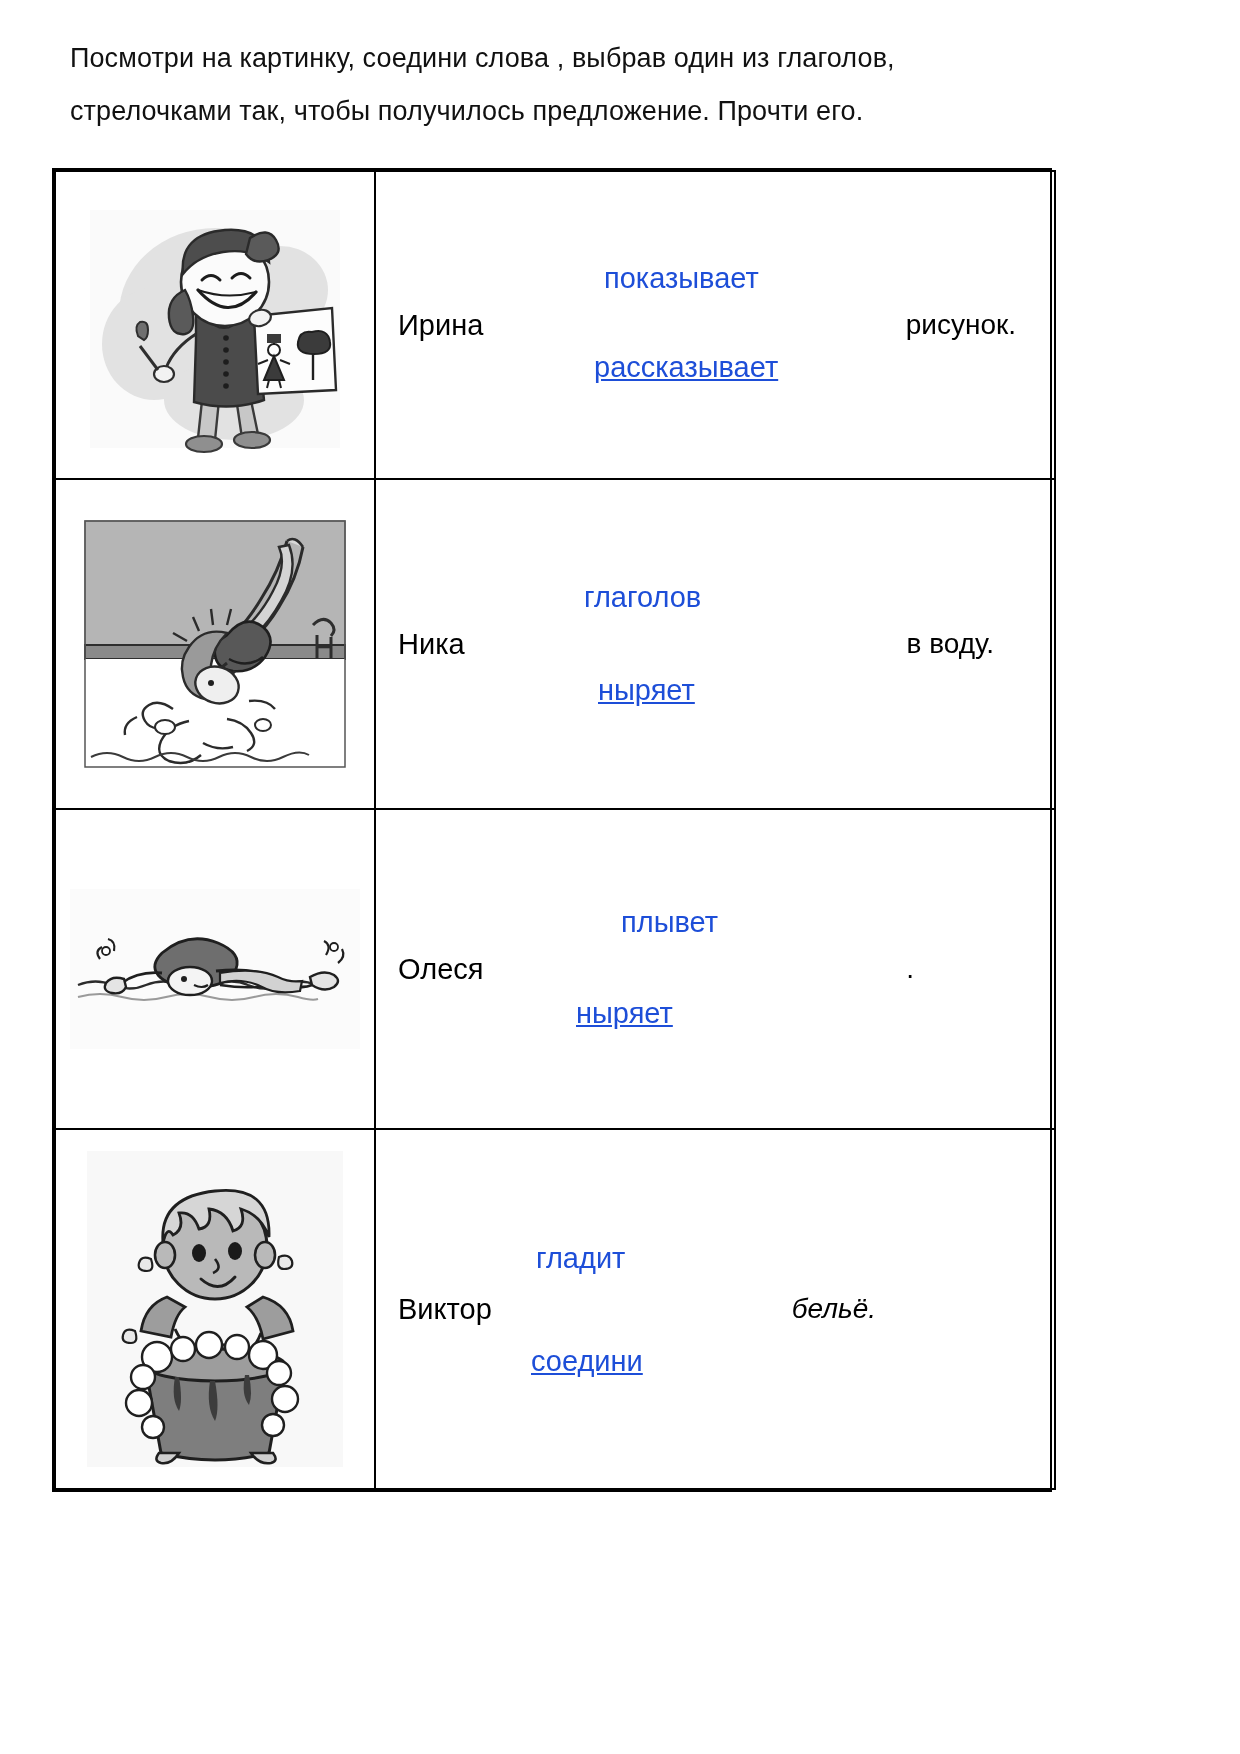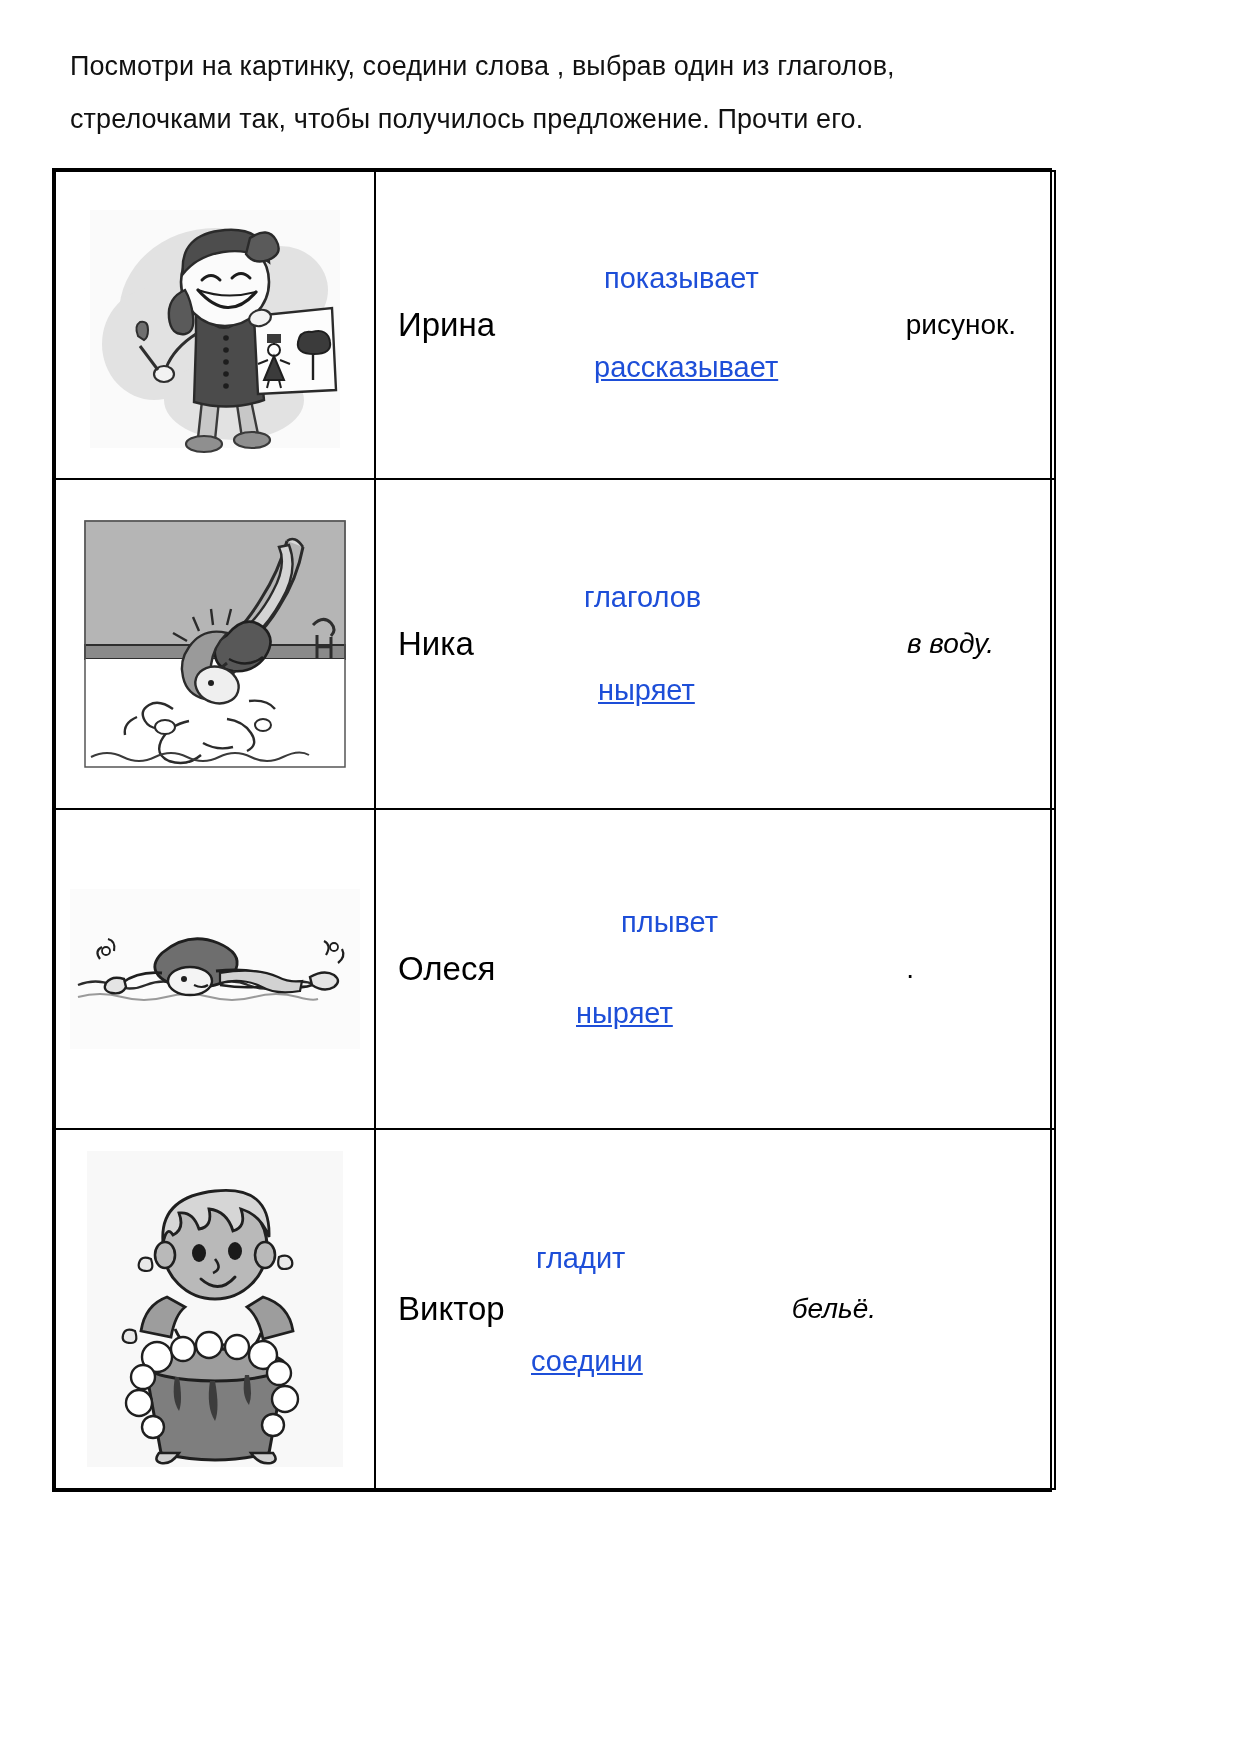--- a/index.html
+++ b/index.html
@@ -19,21 +19,21 @@
     width: 1240px;
     height: 1754px;
     box-sizing: border-box;
     padding: 0;
     position: relative;
   }
   
   .instructions {
     position: absolute;
     left: 70px;
-    top: 40px;
+    top: 32px;
     width: 1010px;
     font-size: 27px;
     line-height: 53px;
     letter-spacing: 0.1px;
     color: #111111;
   }
   .instructions .ln {
     display: block;
     white-space: pre;
   }
@@ -82,38 +82,38 @@
     white-space: nowrap;
     color: #1d4ed8;
   }
   .ex .verb-top { top: 14%; text-decoration: underline; }
   .ex .verb-bottom { bottom: 12%; }
   .ex .subject {
     position: absolute;
     left: 22px;
     top: 50%;
     transform: translateY(-50%);
-    font-size: 33px;
+    font-size: 29px;
     white-space: nowrap;
   }
   .ex .object {
     position: absolute;
     top: 50%;
     transform: translateY(-50%);
     font-size: 28px;
     white-space: nowrap;
   }
   
   .r1 .verb-top   { left: 218px; top: 26px; }
   .r1 .verb-bottom{ left: 228px; bottom: 30px; }
   .r1 .object     { right: 38px; }
 
   .r2 .verb-top   { left: 222px; top: 30px; }
   .r2 .verb-bottom{ left: 208px; bottom: 30px; }
-  .r2 .object     { right: 60px; font-style: italic; }
+  .r2 .object     { right: 60px; }
 
   .r3 .verb-top   { left: 200px; top: 28px; }
   .r3 .verb-bottom{ left: 198px; bottom: 30px; margin-left: 47px; }
   .r3 .object     { right: 140px; }
 
   .r4 .verb-top   { left: 155px; top: 36px; }
   .r4 .verb-bottom{ left: 160px; bottom: 34px; }
   .r4 .object     { right: 178px; font-style: italic; }
 
   .row-h1 { height: 308px; }

